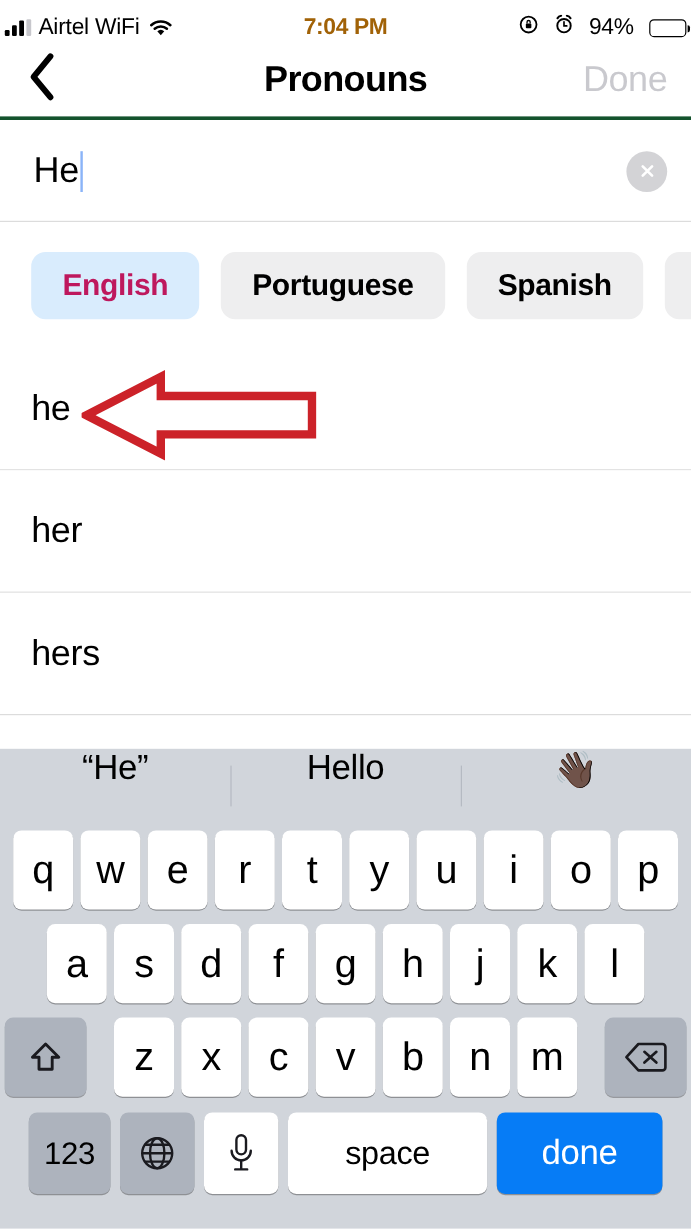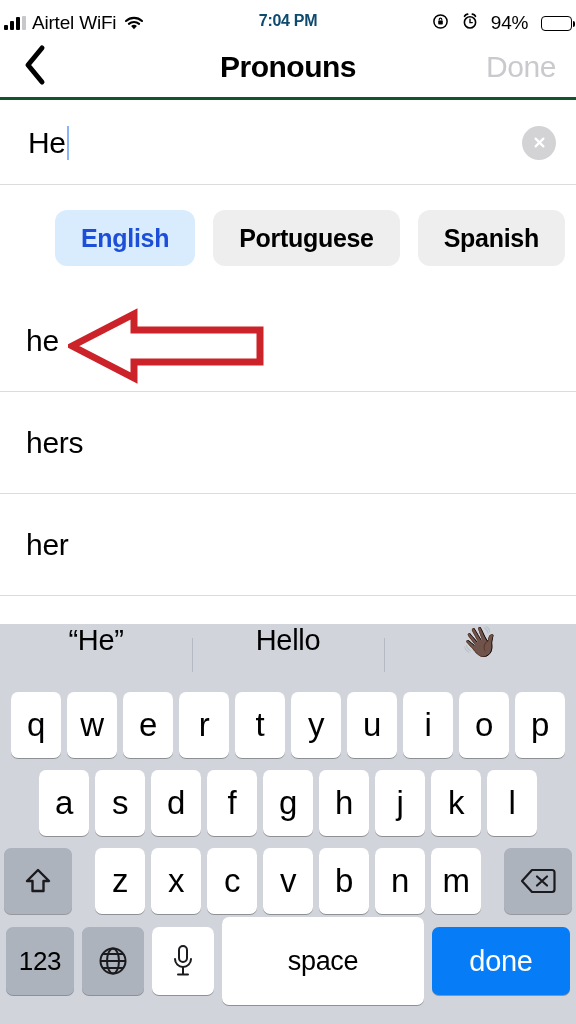--- a/index.html
+++ b/index.html
@@ -22,21 +22,21 @@
   .sig { display:flex; align-items:flex-end; gap:2px; height:14px; }
   .sig i { display:block; width:4px; background:#000; border-radius:1px; }
   .sig i:nth-child(1){ height:5px; }
   .sig i:nth-child(2){ height:9px; }
   .sig i:nth-child(3){ height:13px; }
   .sig i:nth-child(4){ height:14px; background:#c7c7cc; }
   .carrier { font-size:19px; color:#000; letter-spacing:-0.2px; }
   .wifi { width:20px; height:15px; position:relative; margin-left:2px; }
   .sb-center {
     position:absolute; left:0; right:0; text-align:center;
-    font-size:16px; font-weight:600; color:#0c4a6e; letter-spacing:-0.3px;
+    font-size:19px; font-weight:600; color:#a16207; letter-spacing:-0.3px;
     pointer-events:none;
   }
   .sb-right {
     margin-left:auto; display:flex; align-items:center; gap:13px;
     position:relative; z-index:2;
   }
   .batt-pct { font-size:19px; color:#000; letter-spacing:-0.3px; }
   .batt {
     width:31px; height:15px; border:1.8px solid #000; border-radius:4px;
     position:relative; padding:1.5px;
@@ -91,21 +91,21 @@
   .chips {
     position:absolute; top:186px; left:0; width:576px; height:104px;
     display:flex; align-items:center; gap:18px;
     padding-left:26px; background:#fff; overflow:hidden;
   }
   .chip {
     flex:0 0 auto; height:56px; padding:0 26px; border-radius:12px;
     background:#eeeeef; color:#000; font-size:25px; font-weight:600;
     display:flex; align-items:center; letter-spacing:-0.3px; cursor:pointer;
   }
-  .chip.active { background:#d9ecfd; color:#1d4ed8;margin-left:29px; }
+  .chip.active { background:#d9ecfd; color:#be185d; }
 
   
   .list { position:absolute; top:290px; left:0; width:576px; }
   .row {
     height:102px; display:flex; align-items:center;
     padding-left:26px; border-bottom:1px solid #dcdcdc;
     background:#fff; cursor:pointer;
   }
   .row-label { font-size:30px; color:#000; letter-spacing:-0.3px; }
 
@@ -130,36 +130,36 @@
   .pred + .pred::before {
     content:""; position:absolute; left:0; top:50%;
     transform:translateY(-50%); width:1px; height:34px; background:#b5bac2;
   }
   .pred-emoji { font-size:30px; }
 
   .krow { display:flex; justify-content:center; align-items:center; }
   .krow1 { height:78px; gap:6px; padding:0 4px; }
   .krow2 { height:78px; gap:6px; padding:0 30px; }
   .krow3 { height:78px; gap:6px; padding:0 4px; }
-  .krow4 { height:82px; gap:8px; padding:0 6px; align-items:center; }
+  .krow4 { height:82px; gap:8px; padding:0 24px; align-items:center; }
 
   .key {
     background:#fff; border-radius:7px; display:flex; align-items:center;
     justify-content:center; font-size:33px; color:#000;
     box-shadow:0 1px 0 rgba(0,0,0,0.32); letter-spacing:-0.3px;
     cursor:pointer; user-select:none;
   }
   .krow1 .key { width:50px; height:66px; }
   .krow2 .key { width:50px; height:66px; }
   .krow3 .key { width:50px; height:66px; }
   .key.wide { background:#adb3bd; width:68px; height:66px; box-shadow:0 1px 0 rgba(0,0,0,0.28); }
   .key.num { background:#adb3bd; width:68px; height:68px; font-size:26px; }
   .key.globe { background:#adb3bd; width:62px; height:68px; }
   .key.mic { background:#fff; width:62px; height:68px; }
-  .key.space { flex:1; height:88px; font-size:27px; }
+  .key.space { flex:1; height:68px; font-size:27px; }
   .key.done { background:#067cf6; color:#fff; width:138px; height:68px; font-size:29px; }
   .spacer3 { flex:1; }
 </style>
 </head>
 <body>
 
 <div id="screen">
 
   <div class="statusbar">
     <div class="sb-left">
@@ -233,24 +233,24 @@
     <div class="chip">Portuguese</div>
     <div class="chip">Spanish</div>
     <div class="chip">Fre</div>
   </div>
 
   <div class="list">
     <div class="row">
       <span class="row-label">he</span>
     </div>
     <div class="row">
+      <span class="row-label">her</span>
+    </div>
+    <div class="row">
       <span class="row-label">hers</span>
-    </div>
-    <div class="row">
-      <span class="row-label">her</span>
     </div>
   </div>
 
   <div class="annotation">
     <svg width="196" height="76" viewBox="0 0 196 76">
       <polygon points="4,38 66,6 66,22 192,22 192,54 66,54 66,70" fill="none" stroke="#cc2229" stroke-width="7" stroke-linejoin="miter"></polygon>
     </svg>
   </div>
 
   <div class="keyboard">

